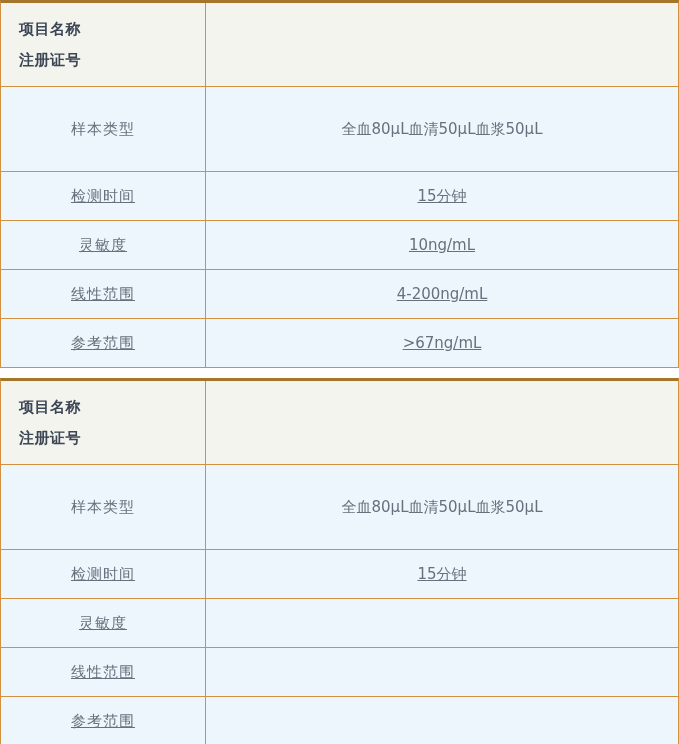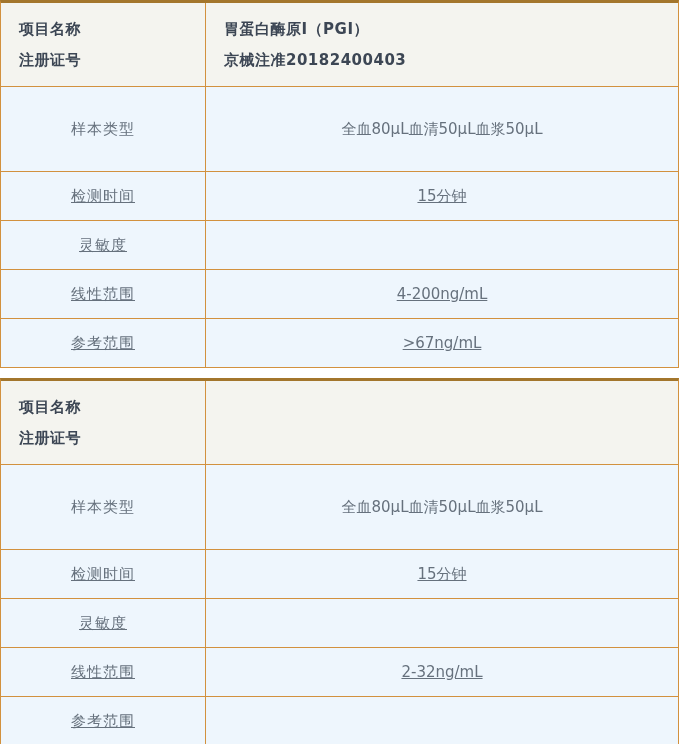--- a/index.html
+++ b/index.html
@@ -91,24 +91,20 @@
 <body>
 
 <div class="page">
 
   <div class="spec-table">
     <div class="row header-row">
       <div class="cell-left">
         <div class="header-line">项目名称</div>
         <div class="header-line">注册证号</div>
       </div>
-      <div class="cell-right">
-        <div class="header-line">胃蛋白酶原I（PGI）</div>
-        <div class="header-line">京械注准20182400403</div>
-      </div>
     </div>
 
     <div class="row body-row row-tall">
       <div class="cell-left">
         <div class="label-text">样本类型</div>
       </div>
       <div class="cell-right">
         <div class="value-line">全血80μL</div>
         <div class="value-line">血清50μL</div>
         <div class="value-line">血浆50μL</div>
@@ -121,20 +117,23 @@
       </div>
       <div class="cell-right">
         <div class="value-line">15分钟</div>
       </div>
     </div>
 
     <div class="row body-row row-normal">
       <div class="cell-left">
         <div class="label-text">灵敏度</div>
       </div>
+      <div class="cell-right">
+        <div class="value-line">10ng/mL</div>
+      </div>
     </div>
 
     <div class="row body-row row-normal">
       <div class="cell-left">
         <div class="label-text">线性范围</div>
       </div>
       <div class="cell-right">
         <div class="value-line">4-200ng/mL</div>
       </div>
     </div>
@@ -180,23 +179,20 @@
     <div class="row body-row row-normal">
       <div class="cell-left">
         <div class="label-text">灵敏度</div>
       </div>
     </div>
 
     <div class="row body-row row-normal">
       <div class="cell-left">
         <div class="label-text">线性范围</div>
       </div>
-      <div class="cell-right">
-        <div class="value-line">2-32ng/mL</div>
-      </div>
     </div>
 
     <div class="row body-row row-normal">
       <div class="cell-left">
         <div class="label-text">参考范围</div>
       </div>
     </div>
   </div>
 
 </div>

